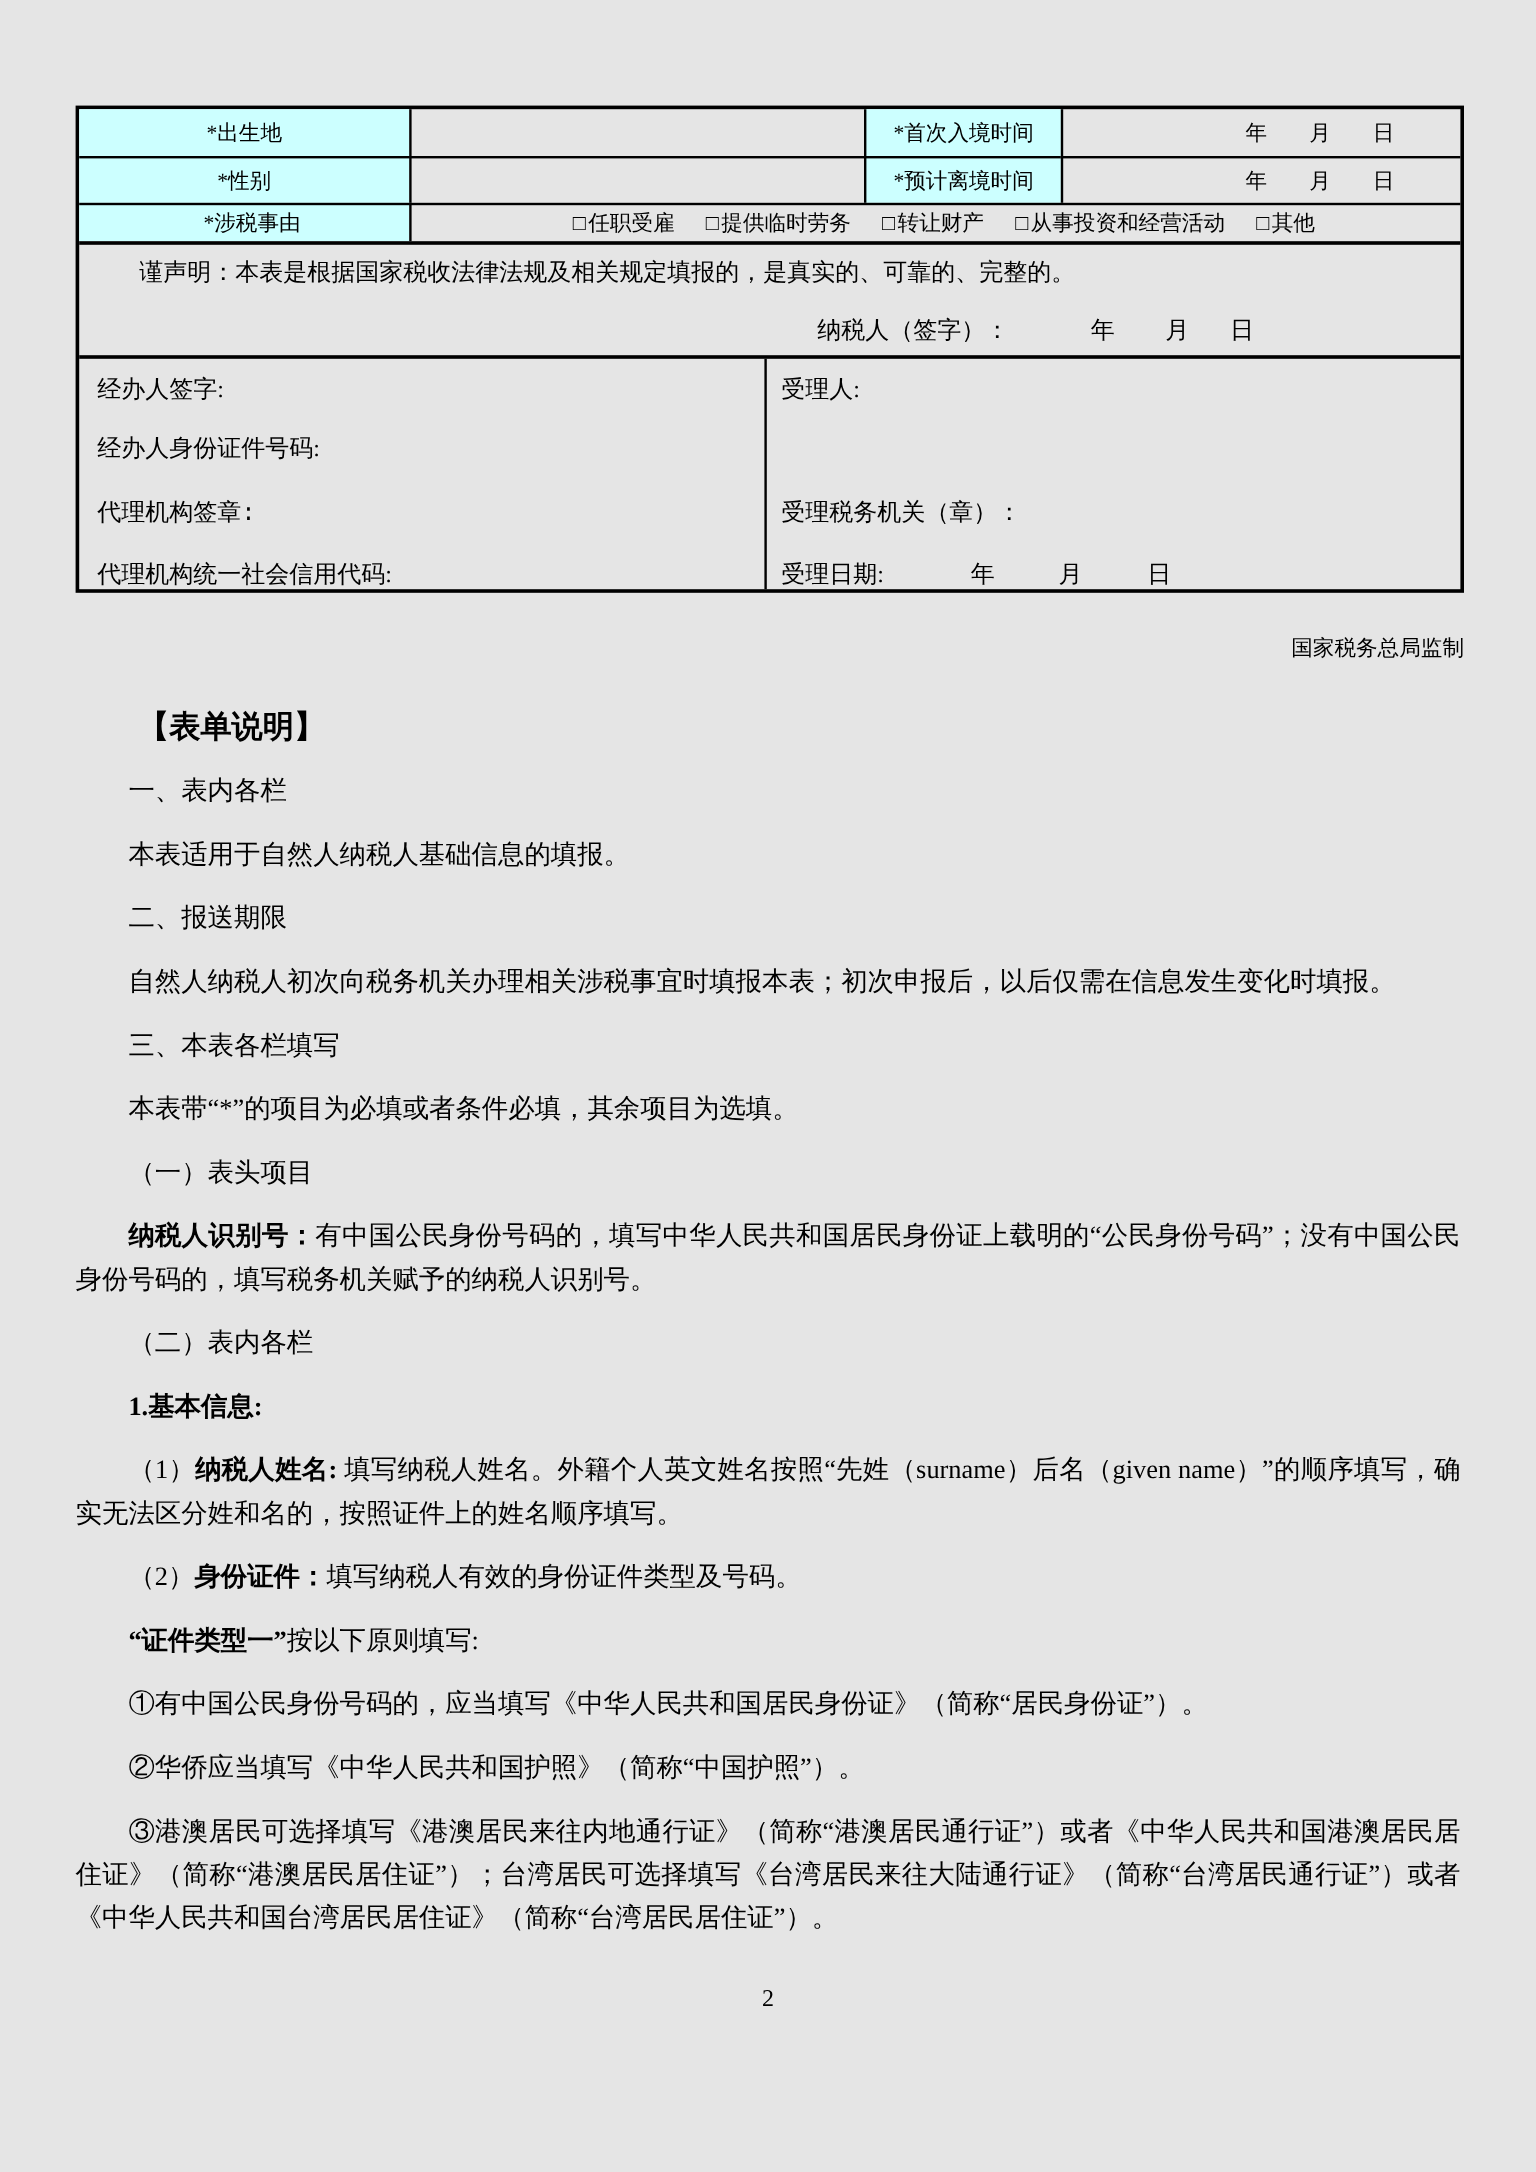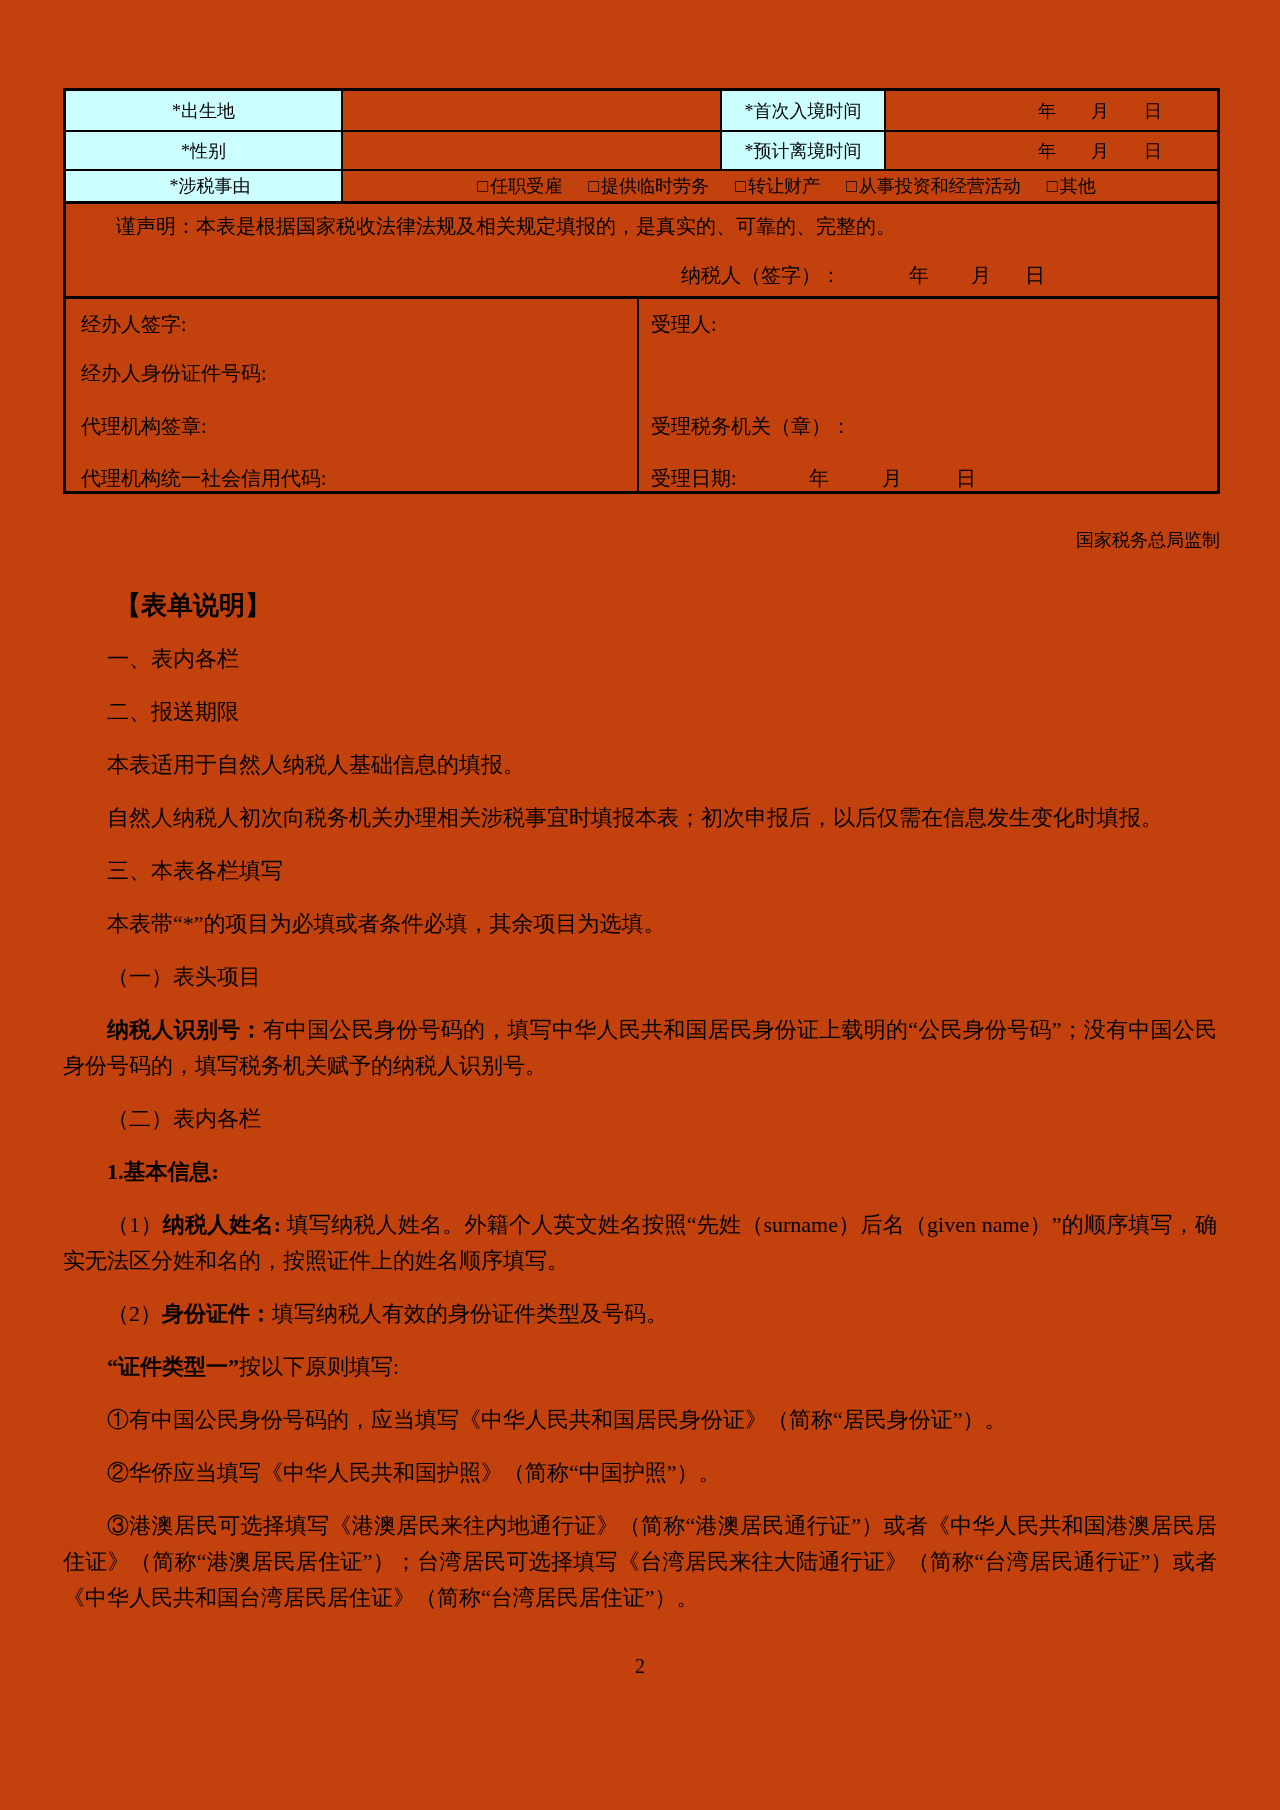--- a/index.html
+++ b/index.html
@@ -1,19 +1,19 @@
 <!DOCTYPE html>
 <html><head>
 <meta charset="utf-8">
 <style>
   * { margin:0; padding:0; box-sizing:border-box; }
   html,body { background:#888; }
   .page {
     position:relative; width:1280px; height:1810px;
-    background:#c2410c; margin:0 auto; overflow:hidden;
+    background:#e5e5e5; margin:0 auto; overflow:hidden;
     font-family:"Liberation Serif", serif; color:#000;
   }
   
   .form-table {
     position:absolute; left:63px; top:88px; width:1157px;
     border:3px solid #000;
   }
   .grid-top { display:grid; grid-template-columns:275px 379px 164px 1fr; }
   .cell {
     display:flex; align-items:center; justify-content:center;
@@ -34,21 +34,21 @@
   .decl-statement { position:absolute; left:50px; top:9px; }
   .decl-sign-label { position:absolute; left:615px; top:58px; }
   .decl .y { position:absolute; left:843px; top:58px; }
   .decl .m { position:absolute; left:905px; top:58px; }
   .decl .d { position:absolute; left:959px; top:58px; }
   .bottom { display:flex; border-top:3px solid #000; height:195px; font-size:20px; }
   .bottom-left { position:relative; width:573px; border-right:2px solid #000; }
   .bottom-right { position:relative; flex:1; }
   .bl1 { position:absolute; left:15px; top:12px; }
   .bl2 { position:absolute; left:15px; top:61px; }
-  .bl3 { position:absolute; left:15px; top:114px; }
+  .bl3 { position:absolute; left:15px; top:114px;font-family:Liberation Mono, monospace; }
   .bl4 { position:absolute; left:15px; top:166px; }
   .br1 { position:absolute; left:12px; top:12px; }
   .br3 { position:absolute; left:12px; top:114px; }
   .br4 { position:absolute; left:12px; top:166px; }
   .bottom-right .y { position:absolute; left:170px; top:166px; }
   .bottom-right .m { position:absolute; left:243px; top:166px; }
   .bottom-right .d { position:absolute; left:317px; top:166px; }
   
   .footer-note {
     position:absolute; right:60px; top:528px;
@@ -154,22 +154,22 @@
         <span class="d">日</span>
       </div>
     </div>
   </div>
 
   <div class="footer-note">国家税务总局监制</div>
 
   <div class="instructions">
     <p class="sec-head"><span class="prefix"></span><span class="lead">【表单说明】</span><span class="rest"></span></p>
     <p><span class="prefix">一、表内各栏</span><span class="lead"></span><span class="rest"></span></p>
+    <p><span class="prefix">本表适用于自然人纳税人基础信息的填报。</span><span class="lead"></span><span class="rest"></span></p>
     <p><span class="prefix">二、报送期限</span><span class="lead"></span><span class="rest"></span></p>
-    <p><span class="prefix">本表适用于自然人纳税人基础信息的填报。</span><span class="lead"></span><span class="rest"></span></p>
     <p><span class="prefix">自然人纳税人初次向税务机关办理相关涉税事宜时填报本表；初次申报后，以后仅需在信息发生变化时填报。</span><span class="lead"></span><span class="rest"></span></p>
     <p><span class="prefix">三、本表各栏填写</span><span class="lead"></span><span class="rest"></span></p>
     <p><span class="prefix">本表带“*”的项目为必填或者条件必填，其余项目为选填。</span><span class="lead"></span><span class="rest"></span></p>
     <p><span class="prefix">（一）表头项目</span><span class="lead"></span><span class="rest"></span></p>
     <p><span class="prefix"></span><span class="lead">纳税人识别号：</span><span class="rest">有中国公民身份号码的，填写中华人民共和国居民身份证上载明的“公民身份号码”；没有中国公民身份号码的，填写税务机关赋予的纳税人识别号。</span></p>
     <p><span class="prefix">（二）表内各栏</span><span class="lead"></span><span class="rest"></span></p>
     <p><span class="prefix"></span><span class="lead">1.基本信息:</span><span class="rest"></span></p>
     <p><span class="prefix">（1）</span><span class="lead">纳税人姓名:</span><span class="rest"> 填写纳税人姓名。外籍个人英文姓名按照“先姓（surname）后名（given name）”的顺序填写，确实无法区分姓和名的，按照证件上的姓名顺序填写。</span></p>
     <p><span class="prefix">（2）</span><span class="lead">身份证件：</span><span class="rest">填写纳税人有效的身份证件类型及号码。</span></p>
     <p><span class="prefix"></span><span class="lead">“证件类型一”</span><span class="rest">按以下原则填写:</span></p>

